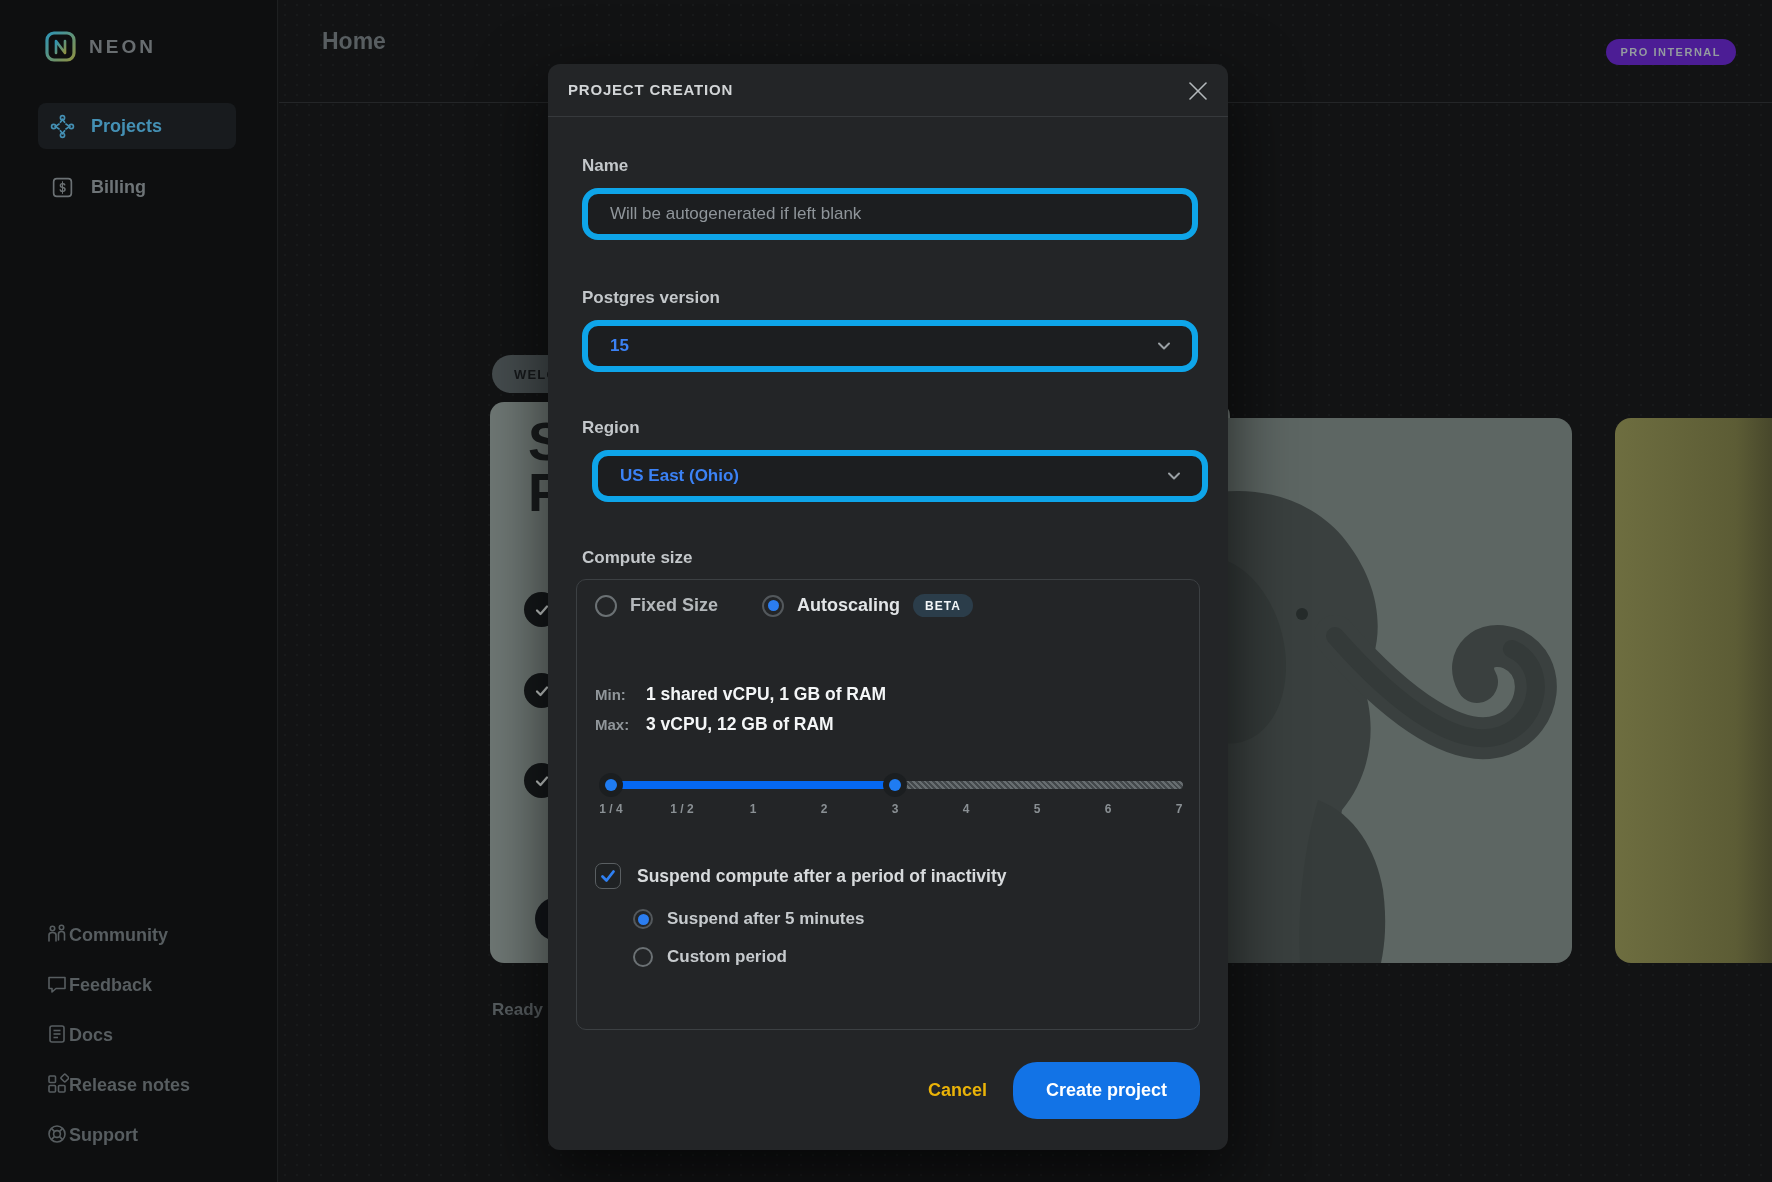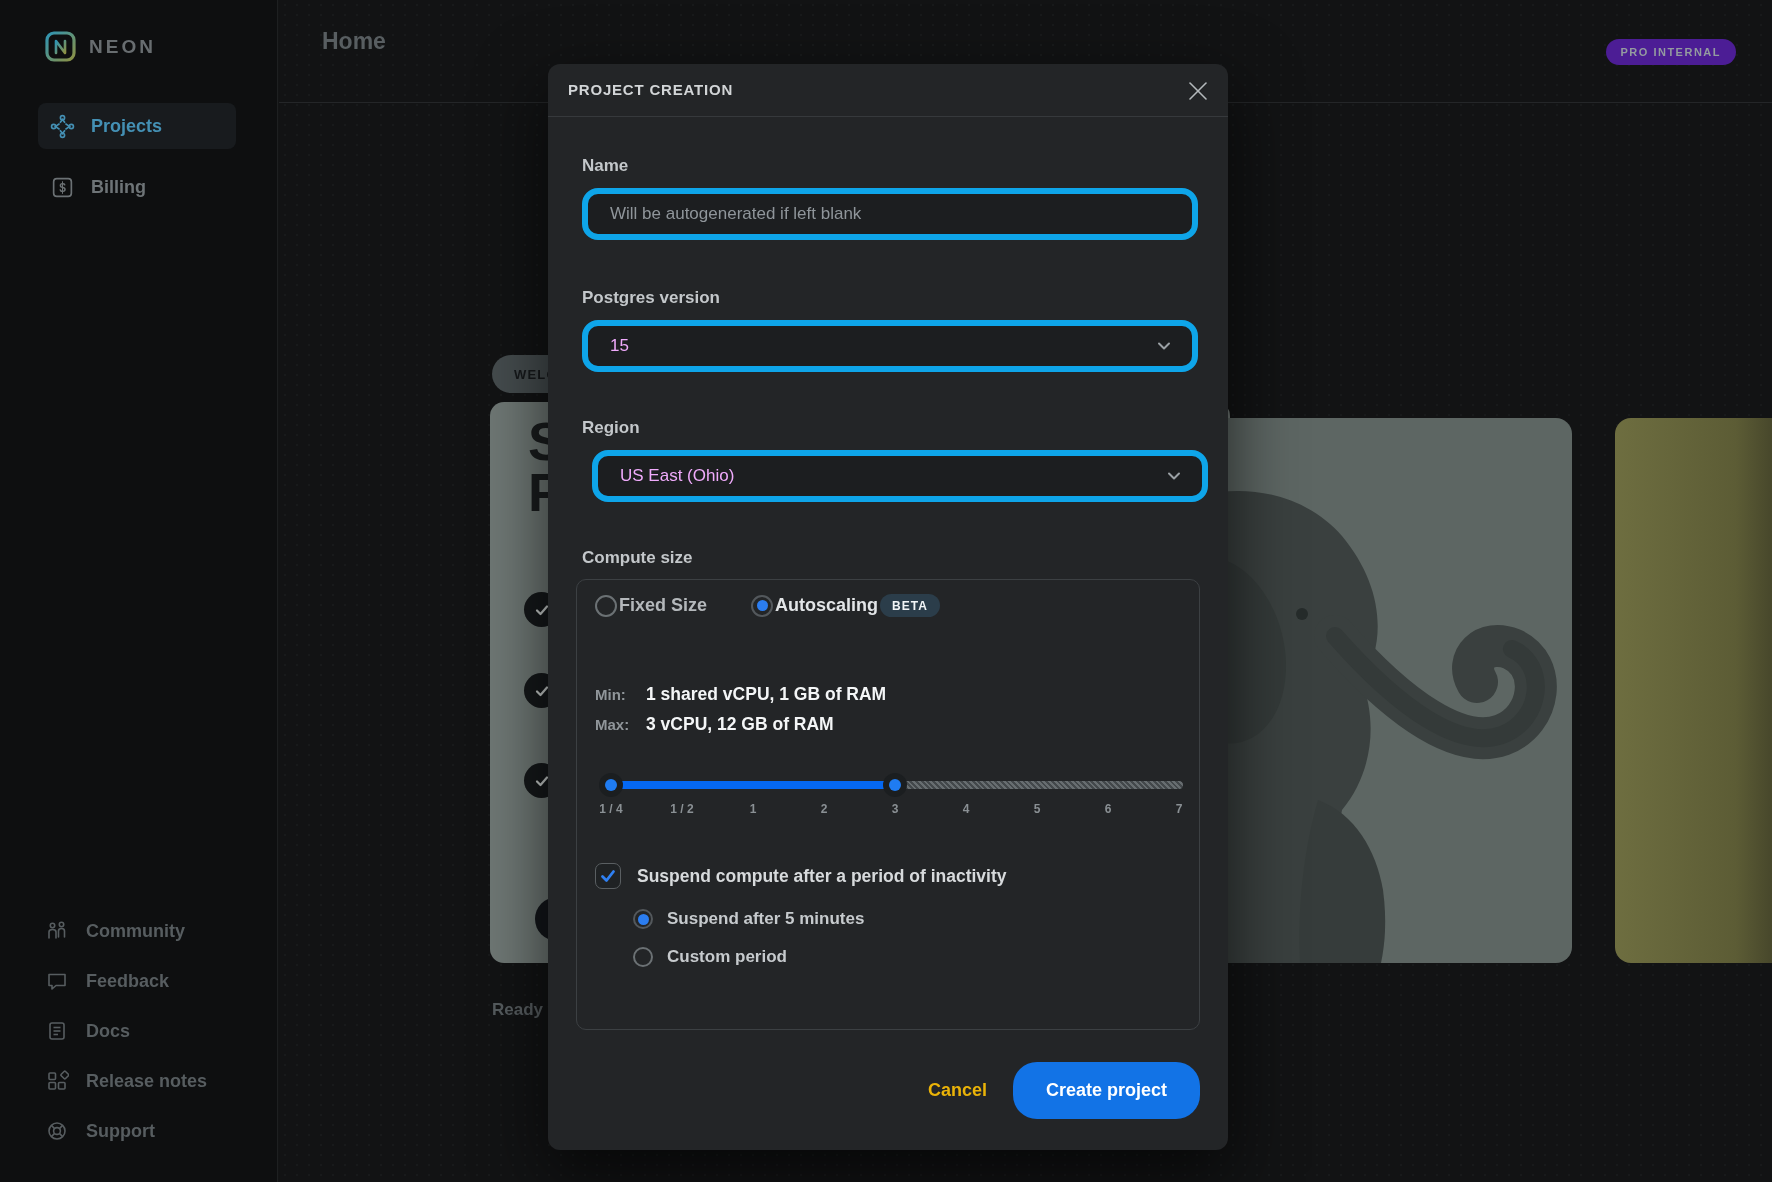--- a/index.html
+++ b/index.html
@@ -8,21 +8,21 @@
   .app { position:relative; width:1772px; height:1182px; background:#131415; overflow:hidden; }
 
   
   .sidebar { position:absolute; left:0; top:0; width:278px; height:1182px; background:#0e0f10; border-right:1px solid #1e2021; z-index:2; }
   .logo-row { position:absolute; left:45px; top:31px; display:flex; align-items:center; gap:13px; }
   .wordmark { font-size:19px; font-weight:bold; letter-spacing:3px; color:#686d70; }
   .nav-item { position:absolute; left:38px; width:198px; height:46px; border-radius:8px; display:flex; align-items:center; gap:16px; padding-left:12px; cursor:pointer; }
   .nav-item .lbl { font-size:18px; font-weight:600; color:#6e7477; }
   .nav-item.active { background:#181b1e; }
   .nav-item.active .lbl { color:#4490b4; }
-  .foot-item { position:absolute; left:45px; display:flex; align-items:center; gap:17px; height:30px; cursor:pointer; }
+  .foot-item { position:absolute; left:45px; display:flex; align-items:flex-end; height:30px; cursor:pointer; }
   .foot-item .lbl { font-size:18px; font-weight:600; color:#575d60; }
 
   
   .main { position:absolute; left:279px; top:0; width:1493px; height:1182px; background:#121314; }
   .main .dots { position:absolute; inset:0; background-image:radial-gradient(#3a3f42 1px, transparent 1.3px); background-size:12px 10px; opacity:.16; pointer-events:none; }
   .topbar { position:absolute; left:0; top:0; width:100%; height:103px; border-bottom:1px solid #242628; }
   .page-title { position:absolute; left:43px; top:28px; font-size:23px; font-weight:bold; color:#585e61; }
   .plan-badge { position:absolute; right:36px; top:39px; height:26px; padding:0 15px; border-radius:13px; background:#4c1d95; color:#949ba0; font-size:11px; font-weight:bold; letter-spacing:1.5px; display:flex; align-items:center; }
 
   
@@ -41,25 +41,25 @@
   .modal { position:absolute; left:548px; top:64px; width:680px; height:1086px; background:#232527; border-radius:12px; box-shadow:0 24px 70px rgba(0,0,0,.65); z-index:10; }
   .modal-header { position:absolute; left:0; top:0; width:100%; height:53px; border-bottom:1px solid #36393c; }
   .modal-title { position:absolute; left:20px; top:17px; font-size:15px; font-weight:bold; letter-spacing:.8px; color:#d2d5d7; }
   .close-btn { position:absolute; right:16px; top:13px; width:28px; height:28px; cursor:pointer; display:flex; align-items:center; justify-content:center; }
 
   .field-label { position:absolute; left:34px; font-size:17px; font-weight:600; color:#c3c7ca; }
   .text-input, .select { position:absolute; left:34px; width:616px; height:52px; background:#1c1e20; border:6px solid #0ea5e9; border-radius:16px; }
   .text-input input { width:100%; height:100%; background:transparent; border:none; outline:none; color:#e6e8ea; font-size:17px; font-family:"Liberation Sans",sans-serif; padding:0 22px; }
   .text-input input::placeholder { color:#8f959a; }
   .select { display:flex; align-items:center; justify-content:space-between; padding:0 18px 0 22px; cursor:pointer; }
-  .select .val { font-size:17px; font-weight:400; color:#f0abfc; }
+  .select .val { font-size:17px; font-weight:700; color:#3b82f6; }
 
   .compute-box { position:absolute; left:28px; top:515px; width:624px; height:451px; border:1px solid #3c4043; border-radius:10px; }
   .radio-row { position:absolute; left:18px; top:14px; display:flex; align-items:center; gap:44px; }
-  .radio-opt { display:flex; align-items:center; gap:2px; cursor:pointer; }
+  .radio-opt { display:flex; align-items:center; gap:13px; cursor:pointer; }
   .radio { width:22px; height:22px; border-radius:50%; border:2px solid #6b7174; background:transparent; flex:0 0 auto; position:relative; }
   .radio.checked { border-color:#53585c; }
   .radio.checked::after { content:""; position:absolute; left:50%; top:50%; width:11px; height:11px; margin:-5.5px 0 0 -5.5px; border-radius:50%; background:#2b7df0; }
   .radio.small { width:20px; height:20px; }
   .radio-opt .rlbl { font-size:18px; font-weight:600; color:#b4b8bb; }
   .radio-opt.sel .rlbl { color:#e2e5e7; }
   .beta-badge { height:23px; padding:0 12px; border-radius:12px; background:#2b3d4a; color:#f2f5f7; font-size:12px; font-weight:bold; letter-spacing:1px; display:flex; align-items:center; }
 
   .mm-row { position:absolute; left:18px; width:580px; height:24px; display:flex; align-items:baseline; }
   .mm-key { width:51px; font-size:15px; font-weight:600; color:#90969a; }

